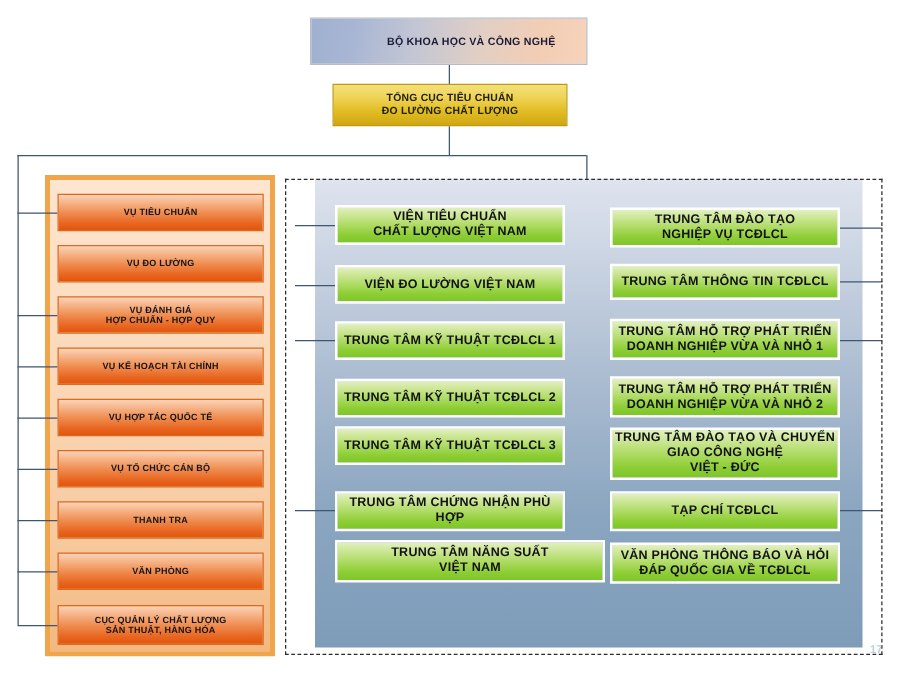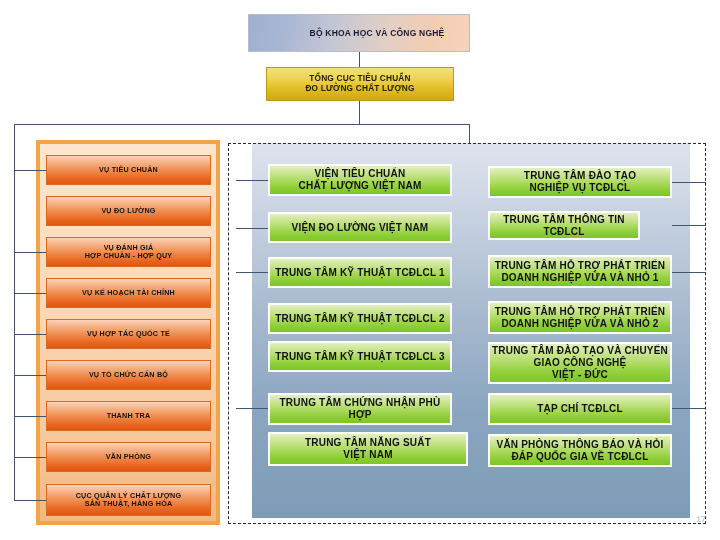--- a/index.html
+++ b/index.html
@@ -253,31 +253,31 @@
 
   <div class="box box-green" style="left:268px; top:341px; width:184px; height:31px; flex-direction:column;">
     <span class="ln">TRUNG TÂM KỸ THUẬT TCĐLCL 3</span>
   </div>
 
   <div class="box box-green" style="left:268px; top:393px; width:184px; height:32px; flex-direction:column;">
     <span class="ln">TRUNG TÂM CHỨNG NHẬN PHÙ</span>
     <span class="ln">HỢP</span>
   </div>
 
-  <div class="box box-green" style="left:268px; top:432px; width:200px; height:34px; flex-direction:column;">
+  <div class="box box-green" style="left:268px; top:432px; width:216px; height:34px; flex-direction:column;">
     <span class="ln">TRUNG TÂM NĂNG SUẤT</span>
     <span class="ln">VIỆT NAM</span>
   </div>
 
   <div class="box box-green" style="left:488px; top:166px; width:184px; height:32px; flex-direction:column;">
     <span class="ln">TRUNG TÂM ĐÀO TẠO</span>
     <span class="ln">NGHIỆP VỤ TCĐLCL</span>
   </div>
 
-  <div class="box box-green" style="left:488px; top:211px; width:152px; height:29px; flex-direction:column;">
+  <div class="box box-green" style="left:488px; top:211px; width:184px; height:29px; flex-direction:column;">
     <span class="ln">TRUNG TÂM THÔNG TIN TCĐLCL</span>
   </div>
 
   <div class="box box-green" style="left:488px; top:255px; width:184px; height:33px; flex-direction:column;">
     <span class="ln">TRUNG TÂM HỖ TRỢ PHÁT TRIỂN</span>
     <span class="ln">DOANH NGHIỆP VỪA VÀ NHỎ 1</span>
   </div>
 
   <div class="box box-green" style="left:488px; top:301px; width:184px; height:33px; flex-direction:column;">
     <span class="ln">TRUNG TÂM HỖ TRỢ PHÁT TRIỂN</span>

